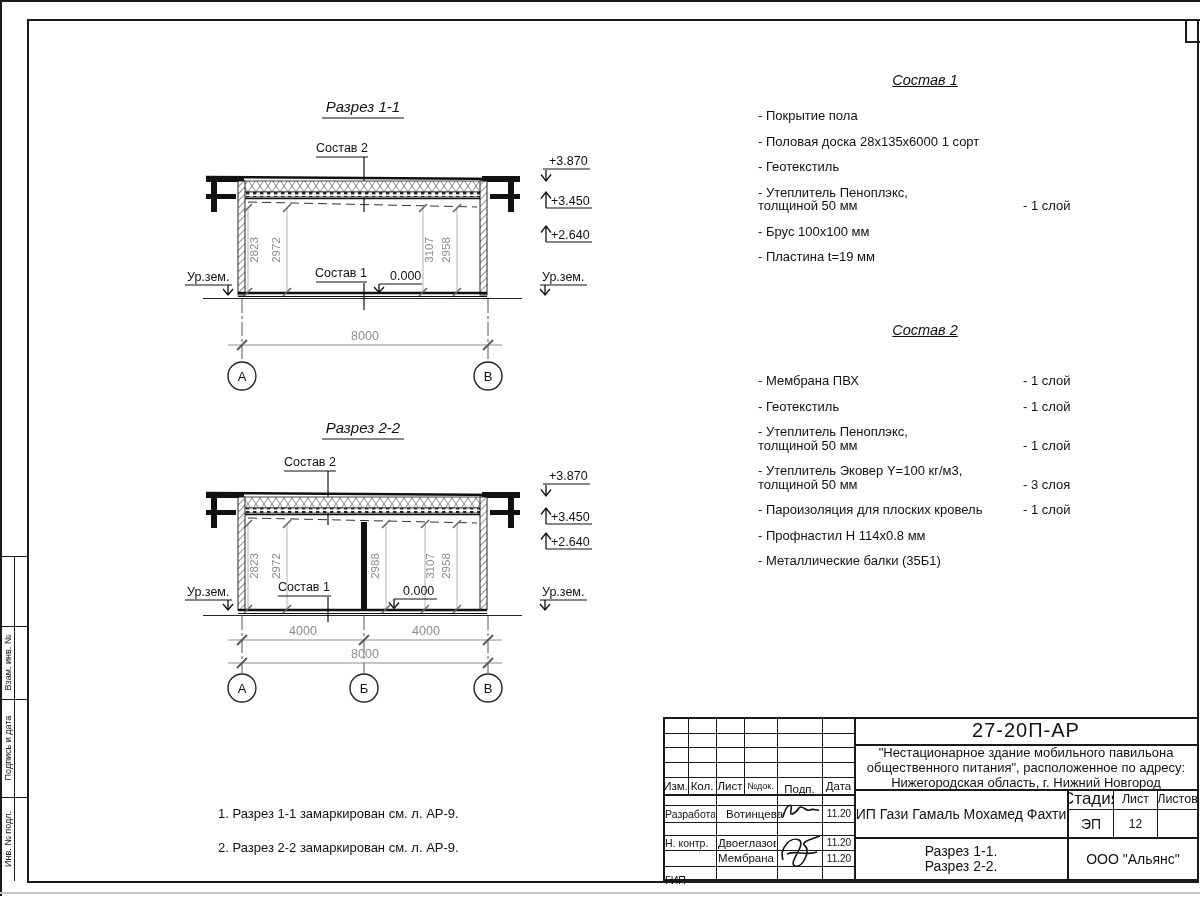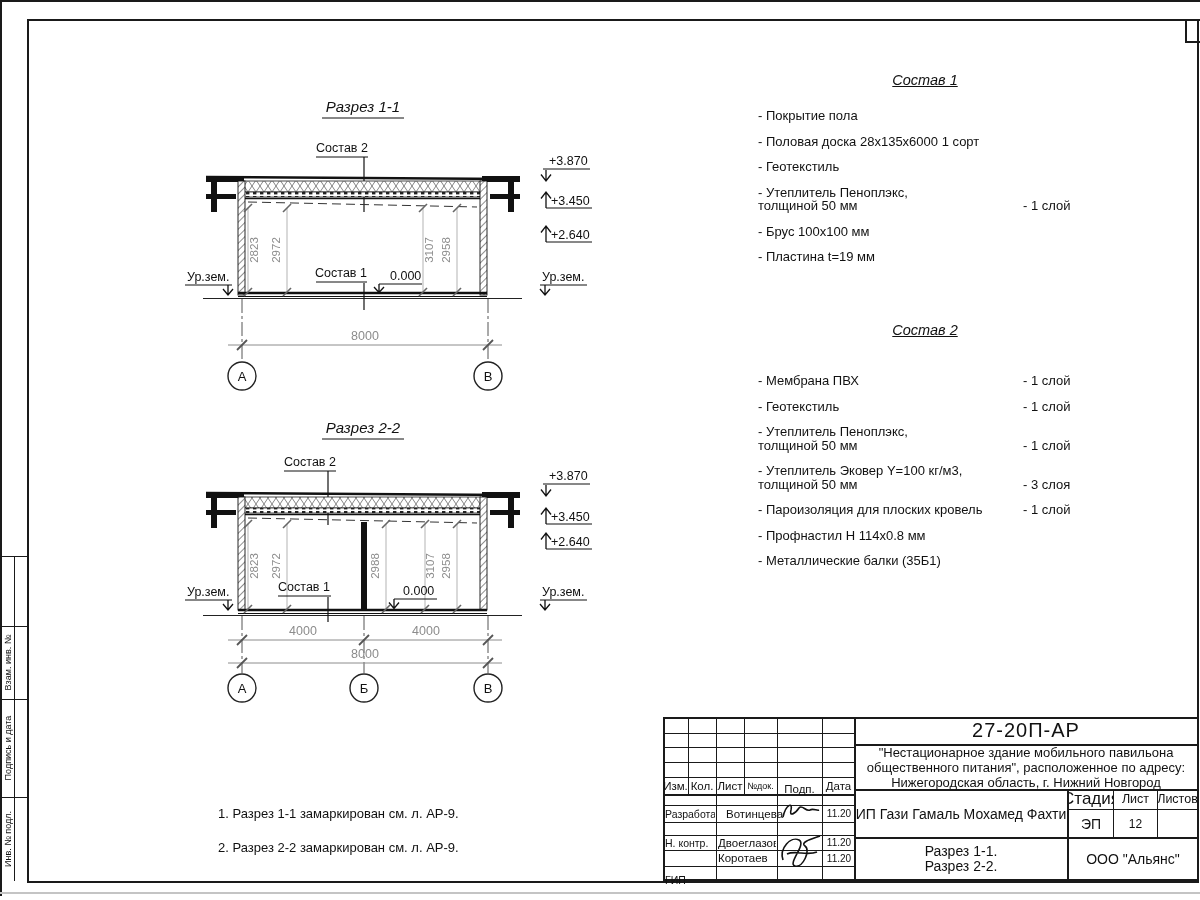--- a/index.html
+++ b/index.html
@@ -372,21 +372,21 @@
 
     <div class="cellt small" style="left:2px;top:88px;width:50px;height:17px;justify-content:flex-start;">Разработал</div>
     <div class="cellt" style="left:55px;top:88px;width:58px;height:17px;font-size:11.5px;justify-content:flex-start;padding-left:8px;">Вотинцева</div>
     <div class="cellt" style="left:161px;top:88px;width:30px;height:17px;font-size:10px;">11.20</div>
 
     <div class="cellt small" style="left:2px;top:118px;width:50px;height:15px;justify-content:flex-start;">Н. контр.</div>
     <div class="cellt" style="left:55px;top:118px;width:58px;height:15px;font-size:11.5px;justify-content:flex-start;">Двоеглазов</div>
     <div class="cellt" style="left:161px;top:118px;width:30px;height:15px;font-size:10px;">11.20</div>
 
     <div class="cellt small" style="left:2px;top:132px;width:48px;height:16px;justify-content:flex-start;margin-top:23px;">ГИП</div>
-    <div class="cellt" style="left:55px;top:133px;width:58px;height:16px;font-size:11.5px;justify-content:flex-start;">Коротаев</div>
+    <div class="cellt" style="left:55px;top:133px;width:58px;height:16px;font-size:11.5px;justify-content:flex-start;">Мембрана</div>
     <div class="cellt" style="left:161px;top:133px;width:30px;height:16px;font-size:10px;">11.20</div>
 
     <svg class="sig-svg" style="left:116px;top:83px;" width="43" height="22" viewBox="0 0 43 22">
       <path d="M4,17 C7,4 14,2 12,10 C10,17 16,14 20,8 C23,4 27,12 31,10 C34,8 38,11 40,10" stroke="#111" stroke-width="1.6" fill="none"></path>
     </svg>
     <svg class="sig-svg" style="left:114px;top:113px;" width="46" height="40" viewBox="0 0 46 40">
       <path d="M6,30 C2,18 14,6 22,10 C30,14 10,34 18,36 C26,38 34,20 28,16 C22,12 38,8 43,6 M10,24 C18,20 30,26 40,22" stroke="#111" stroke-width="1.6" fill="none"></path>
     </svg>
 
     <div class="cellt docnum" style="left:192px;top:0;width:342px;height:27px;">27-20П-АР</div>

